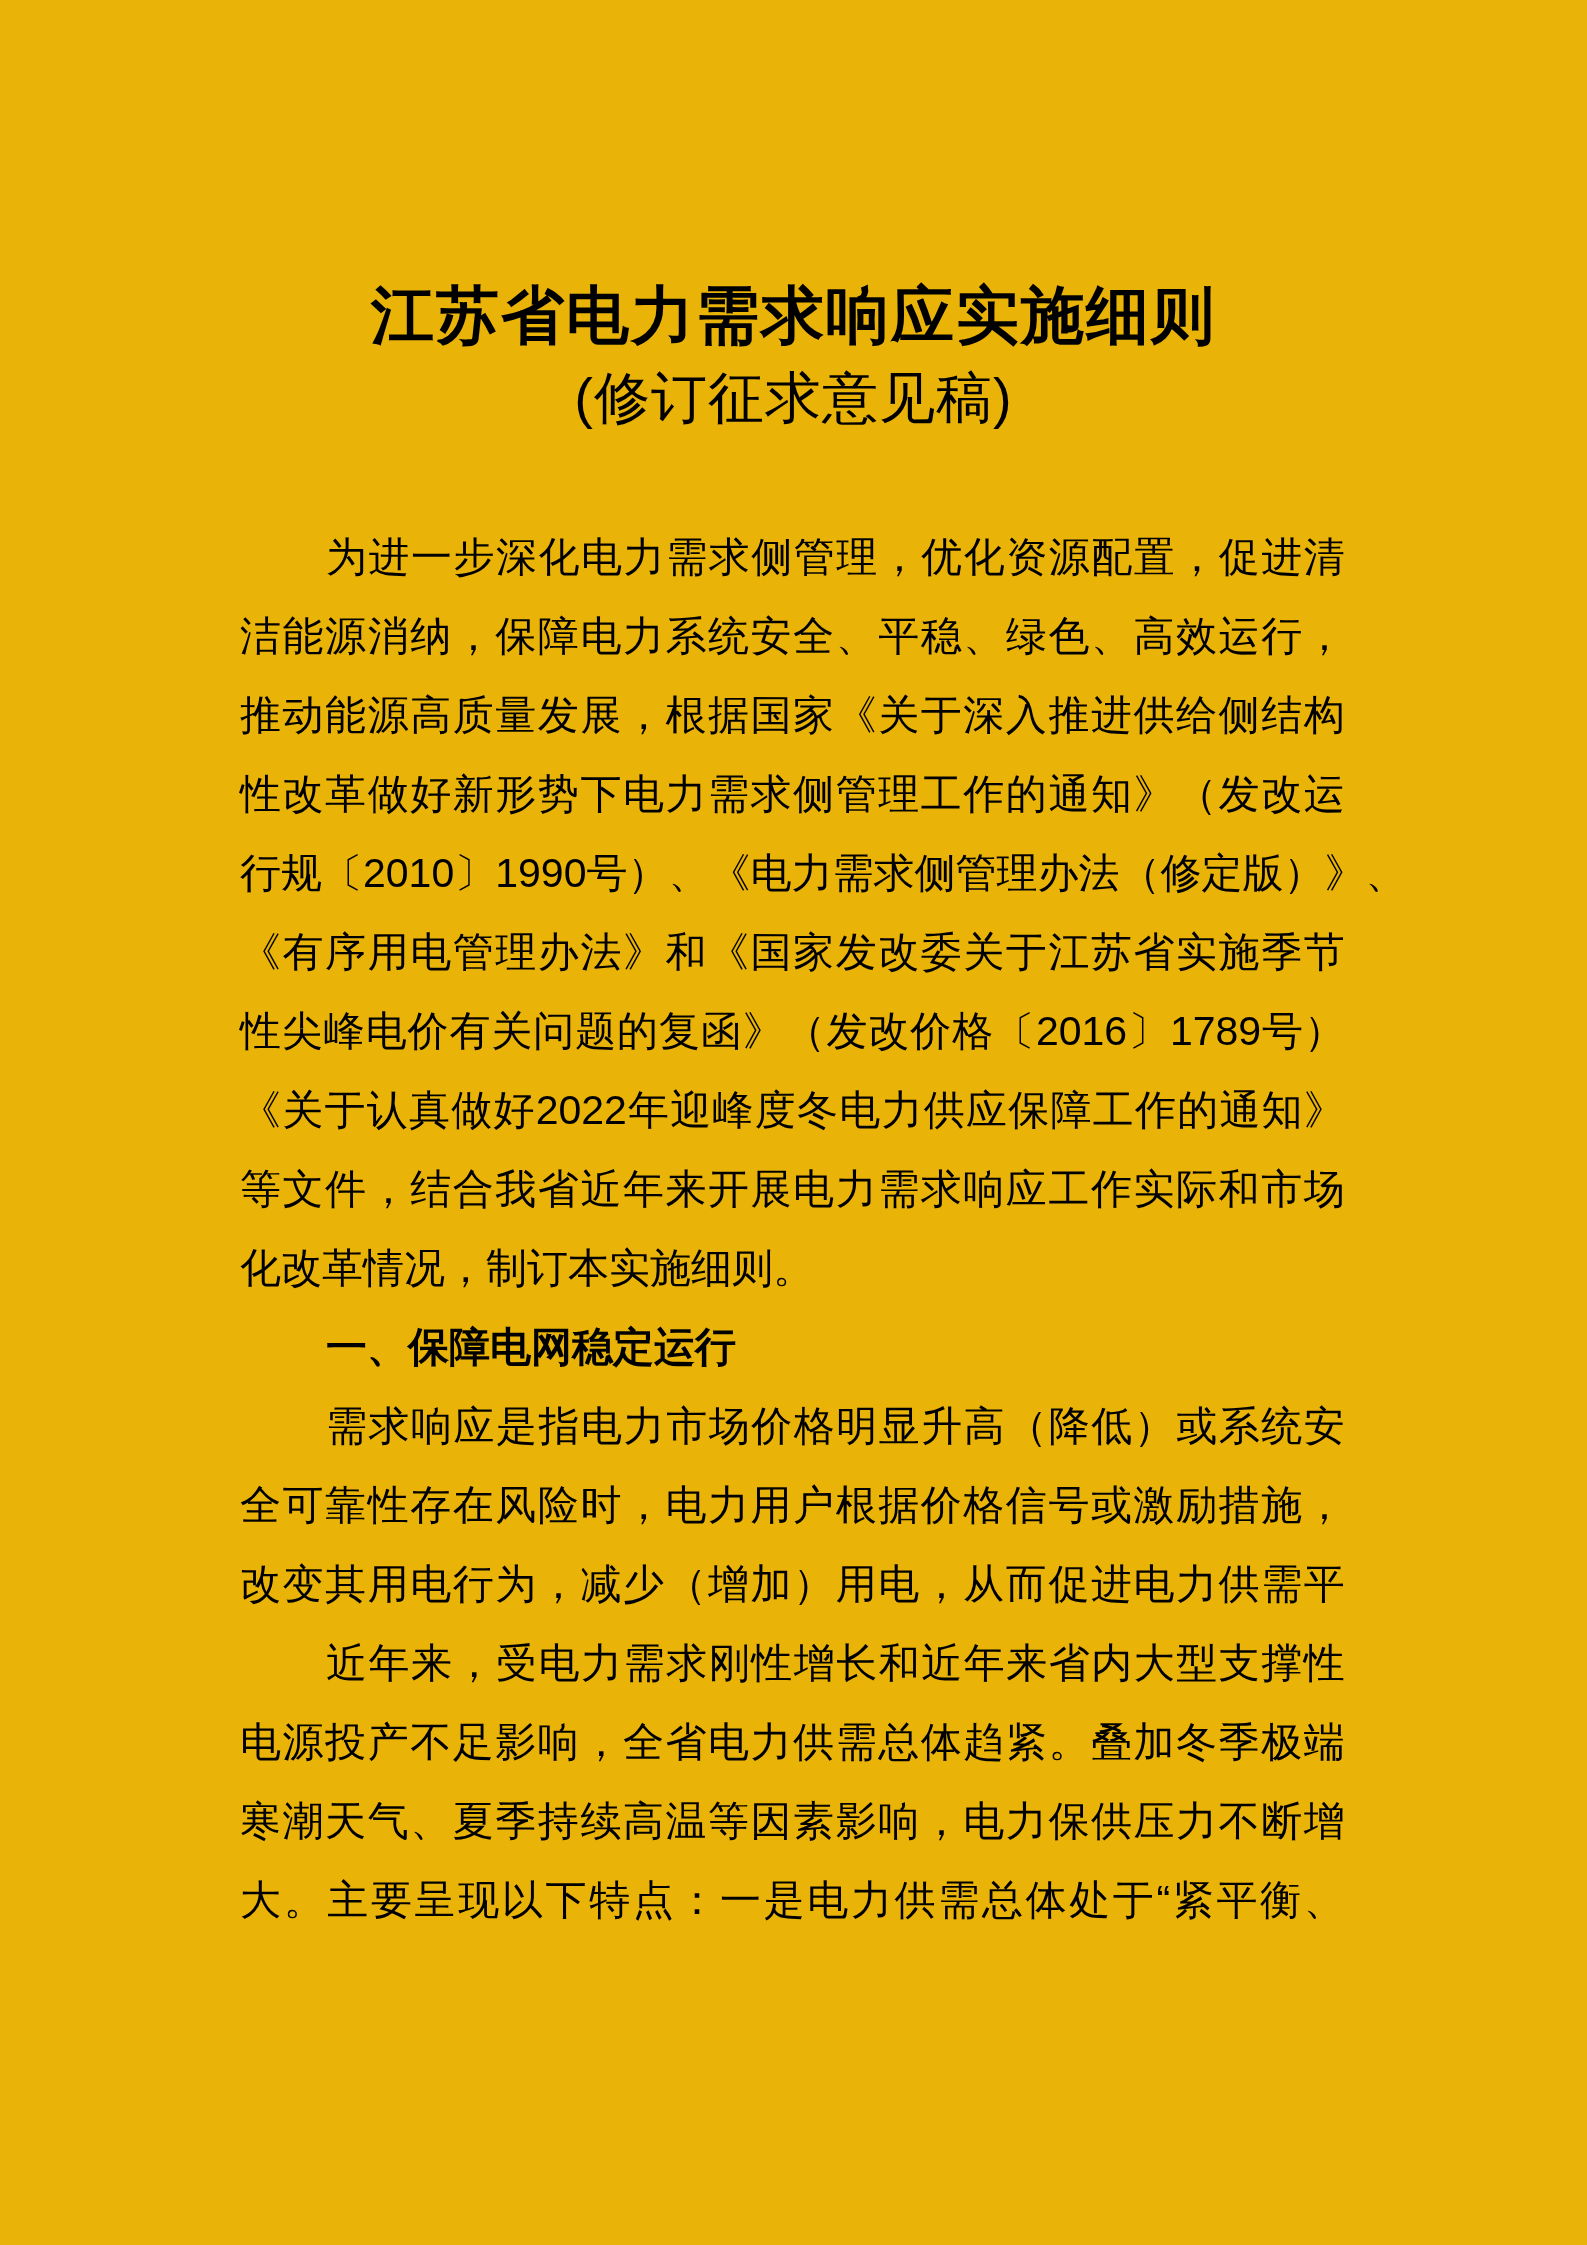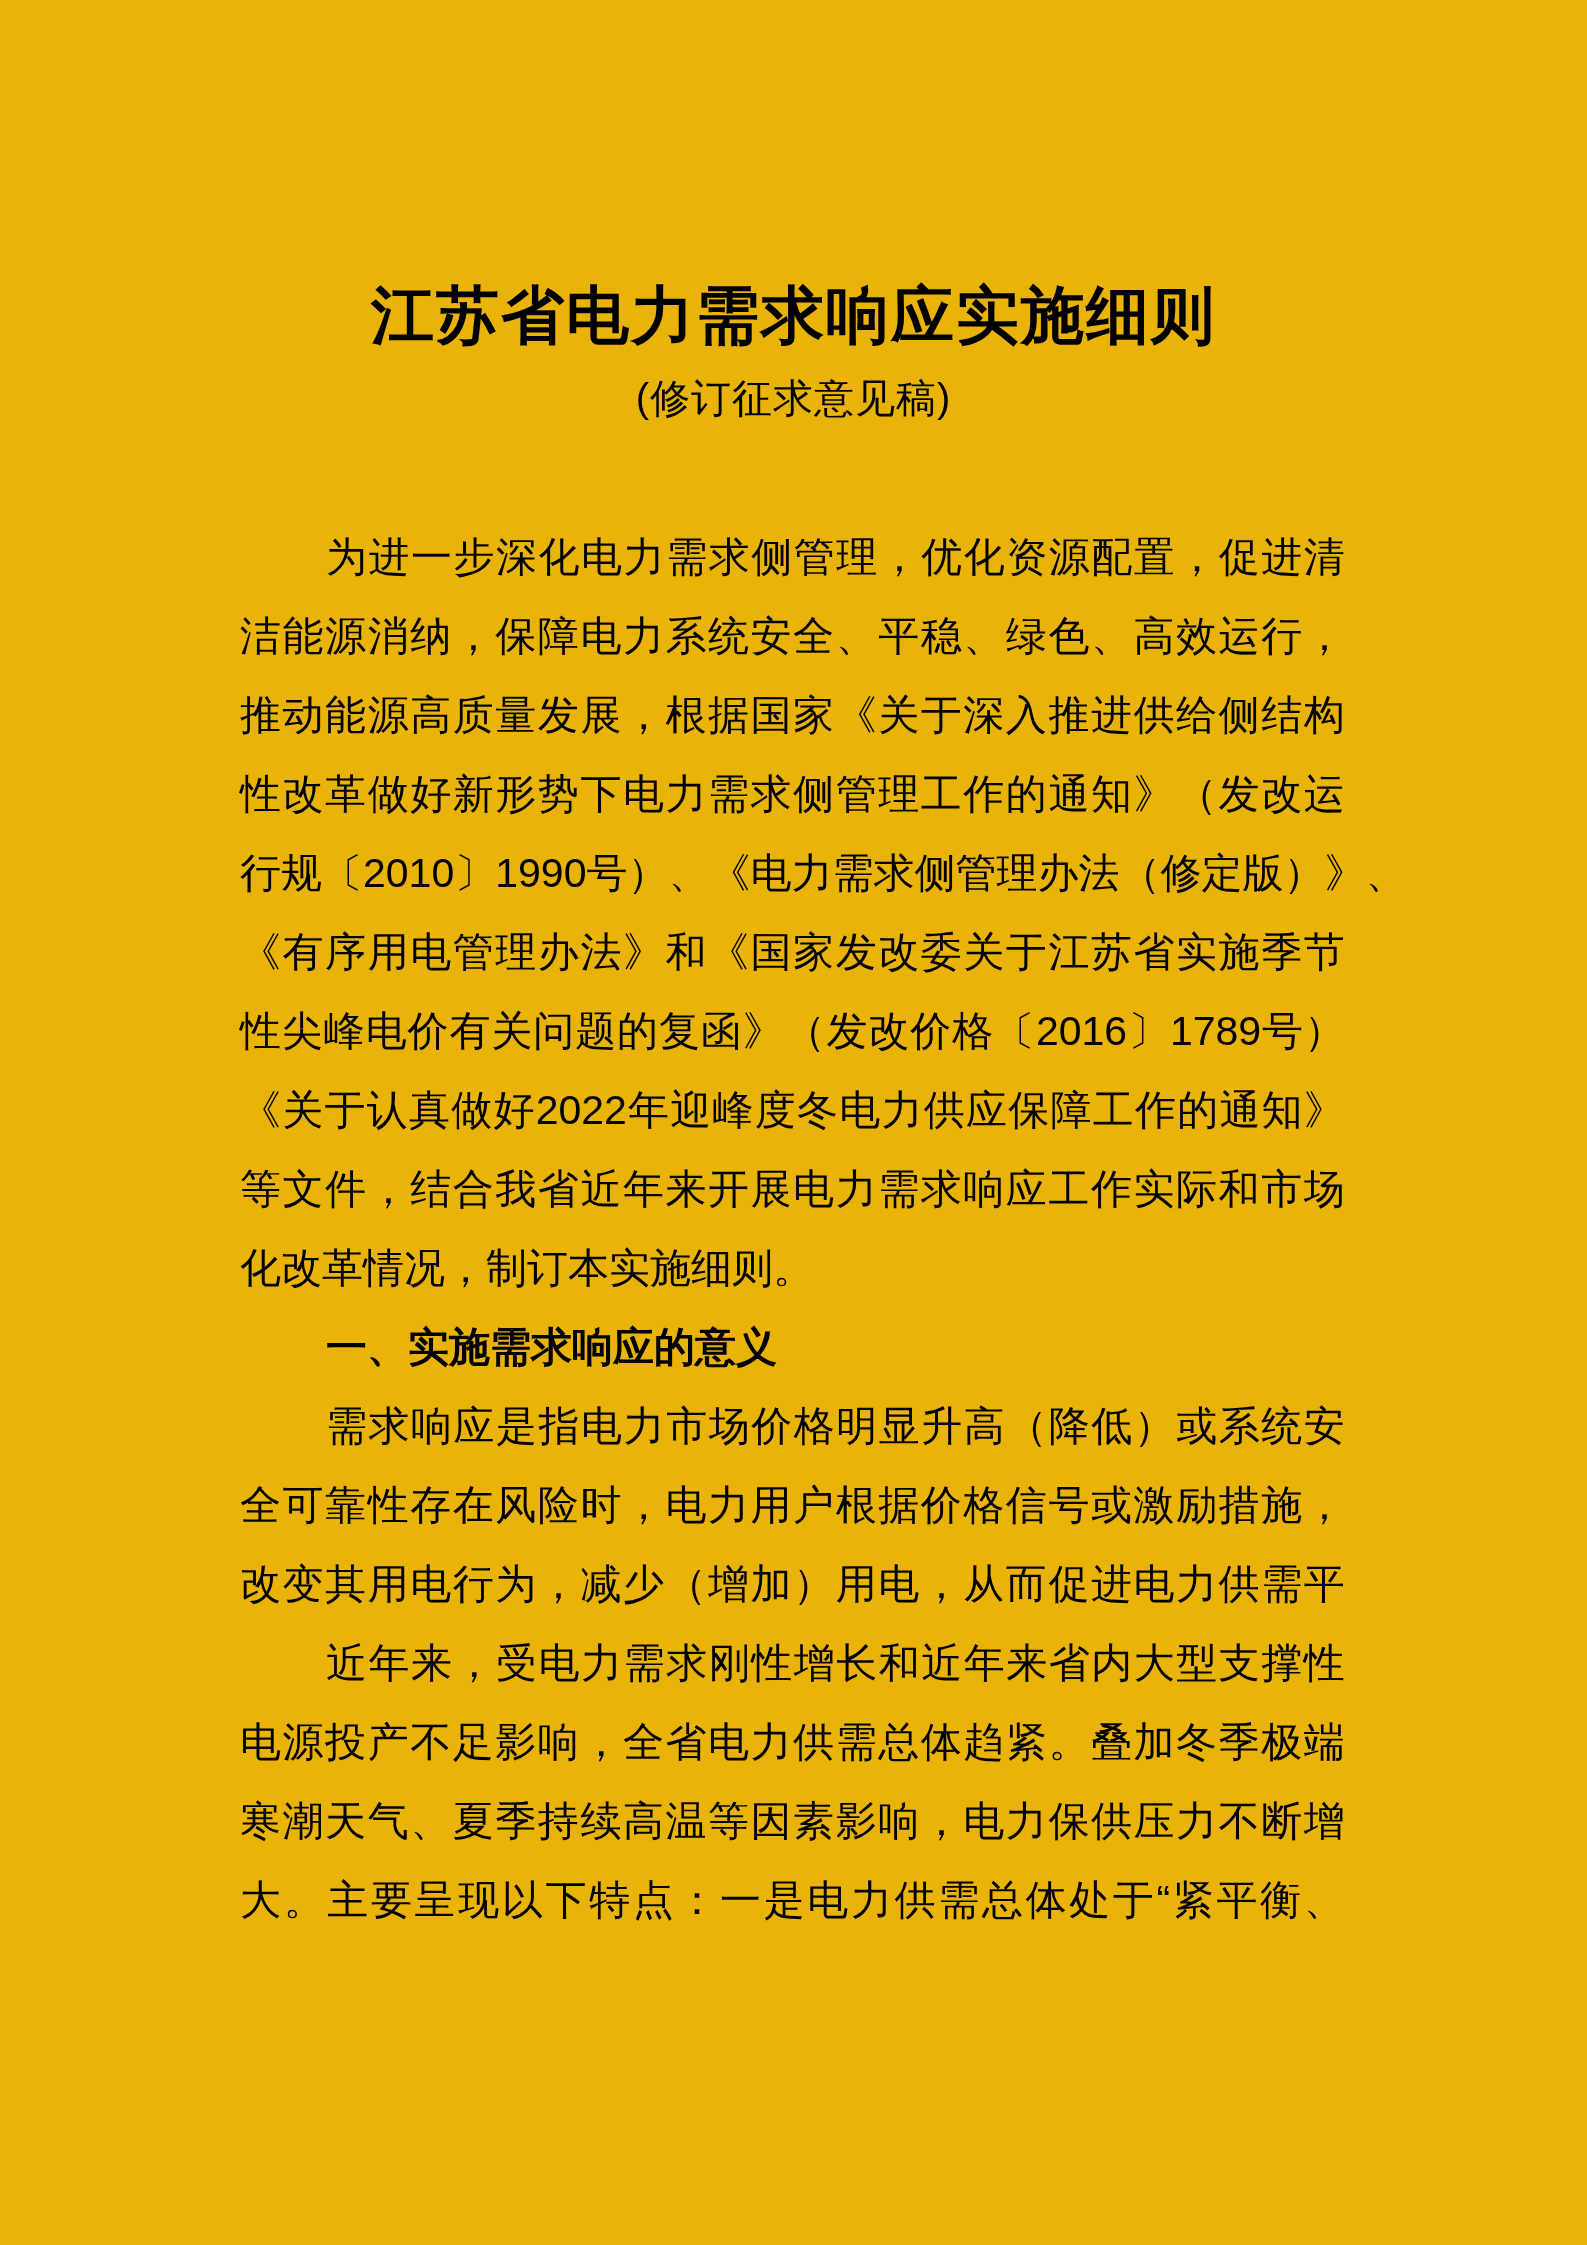--- a/index.html
+++ b/index.html
@@ -17,21 +17,21 @@
   .doc-title {
     margin-top: 265px;
     text-align: center;
     font-size: 63px;
     font-weight: 700;
     line-height: 100px;
     letter-spacing: 2px;
   }
   .doc-subtitle {
     text-align: center;
-    font-size: 40px;
+    font-size: 56px;
     font-weight: 400;
     line-height: 66px;
     letter-spacing: 1px;
   }
   .doc-body {
     margin-top: 87px;
     margin-left: 240px;
     width: 1105px;
   }
   .line {
@@ -300,21 +300,21 @@
           <span>作</span>
           <span>实</span>
           <span>际</span>
           <span>和</span>
           <span>市</span>
           <span>场</span>
         </div>
         <div class="line">化改革情况，制订本实施细则。</div>
       </div>
       <div>
-        <div class="line indent bold">一、实施需求响应的意义</div>
+        <div class="line indent bold">一、保障电网稳定运行</div>
       </div>
       <div>
         <div class="line indent just">
           <span>需</span>
           <span>求</span>
           <span>响</span>
           <span>应</span>
           <span>是</span>
           <span>指</span>
           <span>电</span>

